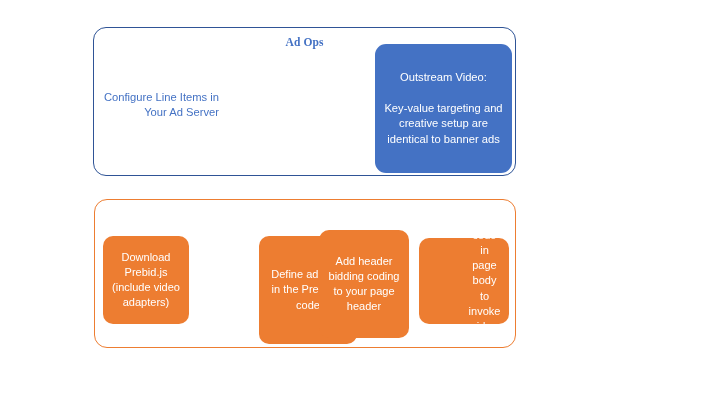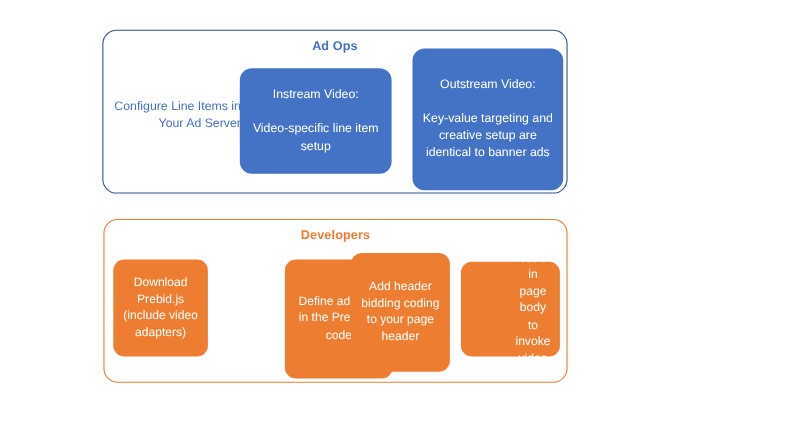--- a/index.html
+++ b/index.html
@@ -47,20 +47,21 @@
   }
 
   .group-title {
     position: absolute;
     left: 0;
     right: 0;
     text-align: center;
     font-size: 11.5px;
     font-weight: bold;
     letter-spacing: 0.1px;
+    font-family: Liberation Serif, serif;
   }
   .group--adops .group-title {
     top: 8px;
     color: #4472C4;
   }
   .group--devs .group-title {
     top: 8px;
     color: #ED7D31;
   }
 
@@ -106,35 +107,29 @@
 
 <div class="canvas">
 
   <div class="group group--adops">
     <div class="group-title">Ad Ops</div>
 
     <div class="plain-box" style="left:5px; top:46px; width:122px; height:62px;">
       <span class="card-text">Configure Line Items in Your Ad Server</span>
     </div>
 
-    <div class="card card--blue" style="left:124px; top:34px; width:138px; height:96px;">
-      <span class="card-text">Instream Video:
-
-Video-specific line item setup</span>
-    </div>
 
     <div class="card card--blue" style="left:281px; top:16px; width:137px; height:129px;">
       <span class="card-text">Outstream Video:
 
 Key-value targeting and creative setup are identical to banner ads</span>
     </div>
   </div>
 
   <div class="group group--devs">
-    <div class="group-title">Developers</div>
 
     <div class="card card--orange" style="left:8px; top:36px; width:86px; height:88px;">
       <span class="card-text">Download Prebid.js (include video adapters)</span>
     </div>
 
     <div class="card card--orange" style="left:116px; top:36px; width:98px; height:108px;margin-left:48px;">
       <span class="card-text">Define ad units in the Prebid.js code</span>
     </div>
 
     <div class="card card--orange" style="left:224px; top:30px; width:90px; height:108px;">

